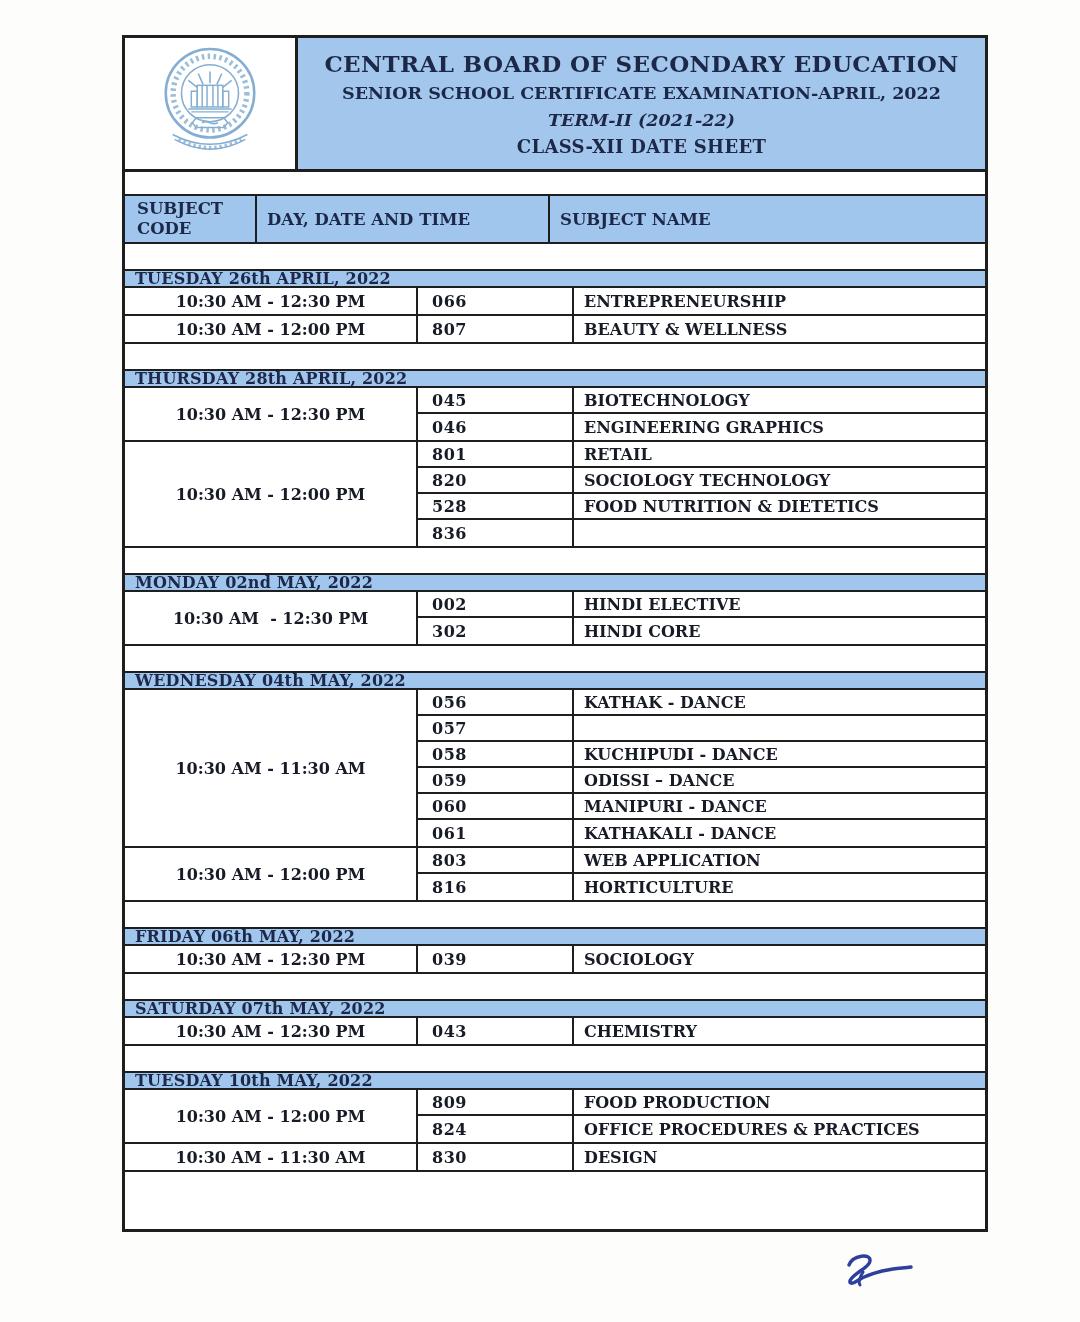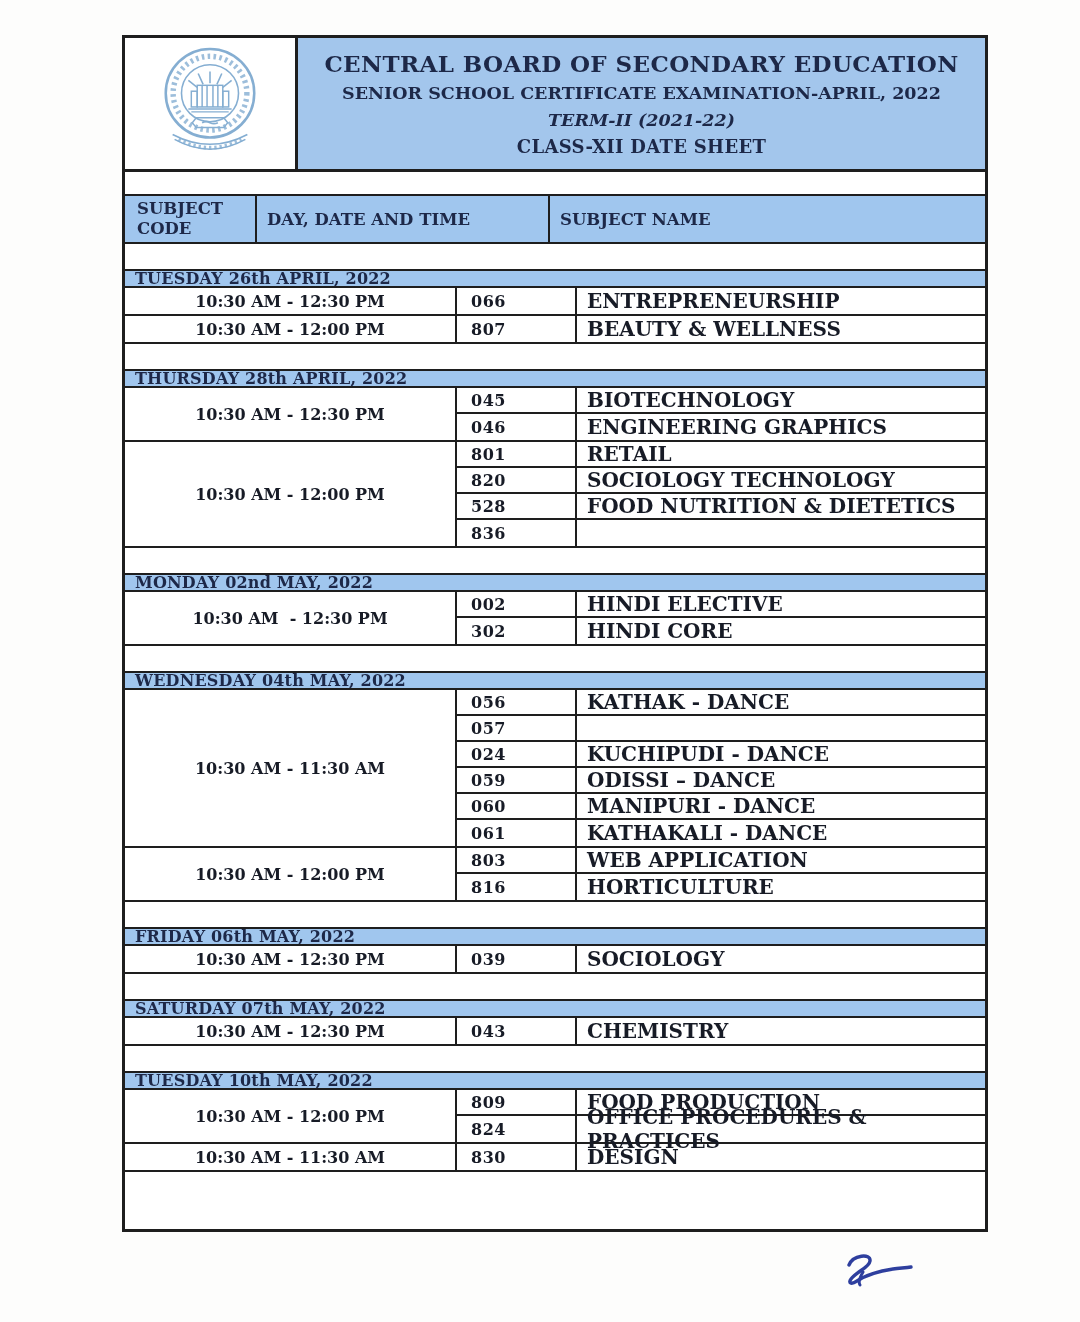--- a/index.html
+++ b/index.html
@@ -65,35 +65,35 @@
     border-top: 2px solid var(--border_dark, #1e1e1e);
     border-bottom: 2px solid var(--border_dark, #1e1e1e);
     display: flex; align-items: center;
     padding-left: 10px; font-size: 16px;
     color: var(--title_text, #1d2848);
     letter-spacing: 0.2px;
   }
 
   .time-group { display: flex; border-bottom: 2px solid var(--border_dark, #1e1e1e); background: #fff; }
   .time-cell {
-    width: 332px;
+    width: 293px;
     border-right: 2px solid var(--border_dark, #1e1e1e);
     display: flex; align-items: center; justify-content: center;
     font-size: 16px; white-space: pre;
   }
   .subject-list { flex: 1; display: flex; flex-direction: column; }
   .subject-row { display: flex; height: 26px; border-bottom: 2px solid var(--border_dark, #1e1e1e); }
   .subject-row:last-child { border-bottom: none; }
   .code-cell {
-    width: 120px; padding-left: 14px;
+    width: 156px; padding-left: 14px;
     border-right: 2px solid var(--border_dark, #1e1e1e);
     display: flex; align-items: center; font-size: 16px;
     letter-spacing: 0.5px;
   }
-  .name-cell { flex: 1; padding-left: 10px; display: flex; align-items: center; font-size: 20px; }
+  .name-cell { flex: 1; padding-left: 10px; display: flex; align-items: center; font-size: 16px; }
 
   .bottom-filler { height: 57px; background: #fff; }
 
   
   .signature { position: absolute; left: 833px; top: 1250px; }
   .sig-path { stroke: var(--ink_blue, #2e3f9e); fill: none; stroke-linecap: round; stroke-linejoin: round; }
 
   
   .lg { stroke: var(--logo_blue, #85aed2); fill: none; }
 </style>
@@ -234,21 +234,21 @@
           <div class="time-cell">10:30 AM - 11:30 AM</div>
           <div class="subject-list">
             <div class="subject-row">
               <div class="code-cell">056</div>
               <div class="name-cell">KATHAK - DANCE</div>
             </div>
             <div class="subject-row">
               <div class="code-cell">057</div>
             </div>
             <div class="subject-row">
-              <div class="code-cell">024</div>
+              <div class="code-cell">058</div>
               <div class="name-cell">KUCHIPUDI - DANCE</div>
             </div>
             <div class="subject-row">
               <div class="code-cell">059</div>
               <div class="name-cell">ODISSI – DANCE</div>
             </div>
             <div class="subject-row">
               <div class="code-cell">060</div>
               <div class="name-cell">MANIPURI - DANCE</div>
             </div>

